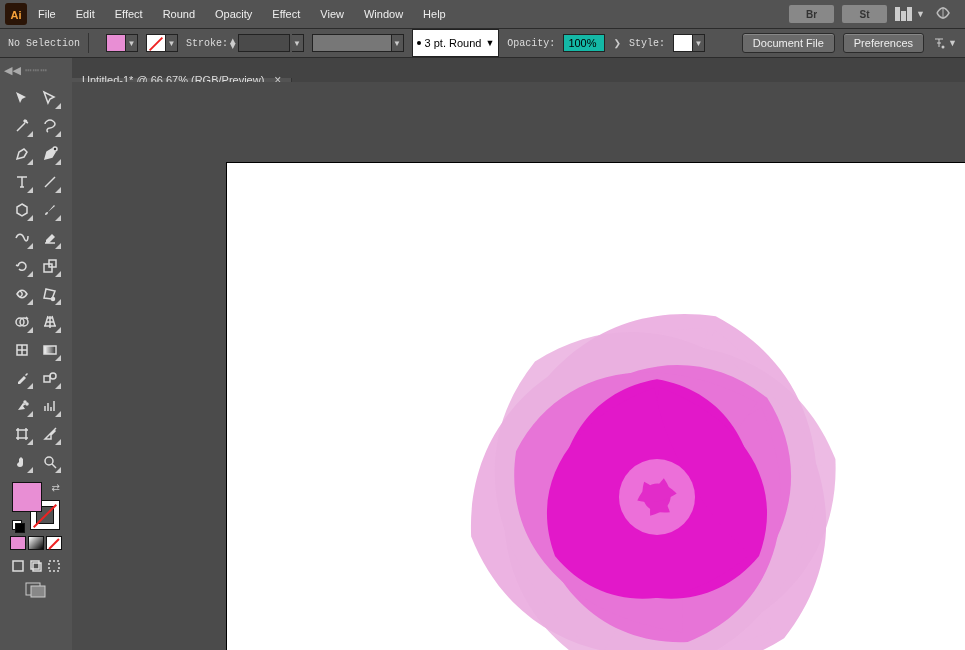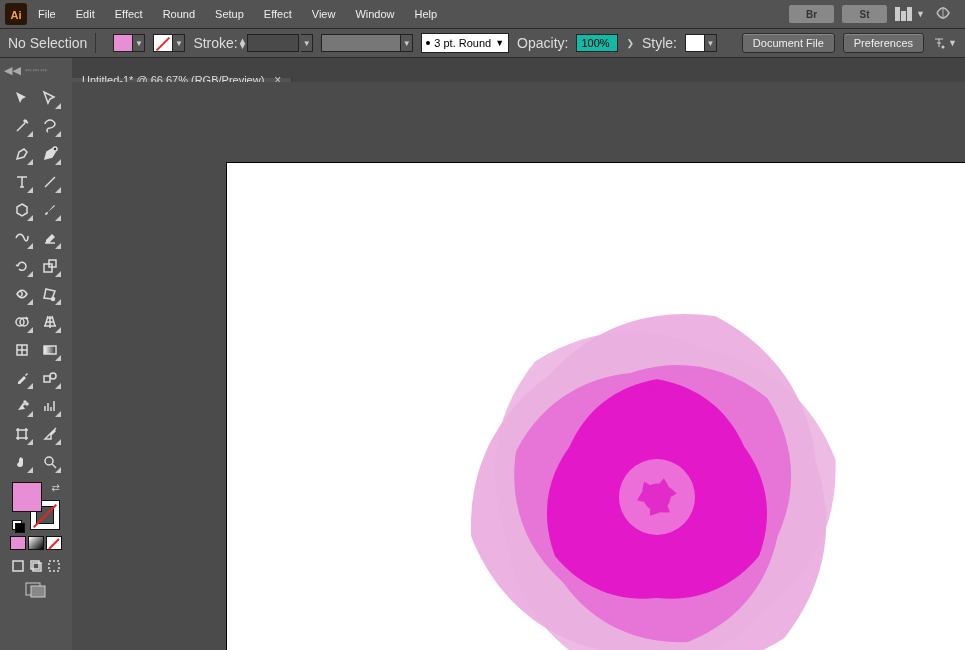--- a/index.html
+++ b/index.html
@@ -8,32 +8,32 @@
   .menubar { height:28px; background:#535353; display:flex; align-items:center; padding:0 4px; gap:0;}
   .logo { width:24px; height:24px; display:flex; align-items:center; }
   .menu-item { padding:4px 10px; color:#eee; cursor:default;}
   .menubar-right { margin-left:auto; display:flex; align-items:center; gap:8px; padding-right:8px;}
   .sq-app { width:45px; height:18px; background:#888; color:#333; display:flex;align-items:center;justify-content:center;font-weight:bold;font-size:10px;border-radius:2px;}
   .arrange-icon { display:flex; gap:1px;}
   .arrange-icon div{width:5px;background:#ccc;}
   .chev { font-size:9px; color:#ccc;}
   
   .controlbar { height:30px; background:#535353; border-top:1px solid #2b2b2b; border-bottom:1px solid #2b2b2b; display:flex; align-items:center; padding:0 8px; gap:8px;}
-  .ctl-label { color:#ddd; font-size:14px;}
+  .ctl-label { color:#ddd; font-size:10px;font-family:Liberation Mono, monospace;}
   .swatch { width:20px;height:18px; border:1px solid #222; position:relative;}
   .swatch.pink{background:#e88ed4;}
   .swatch.none{background:#fff;}
   .swatch.none::after{content:"";position:absolute;left:0;right:0;top:50%;border-top:2px solid #e22;transform:rotate(-45deg);}
   .swatch.white{background:#fff;}
   .dd { width:12px; height:18px; display:flex;align-items:center;justify-content:center; color:#ccc; font-size:8px; border:1px solid #222; background:#555; border-left:none;}
   .swatch-dd { display:flex;}
   .stroke-ctl { display:flex; align-items:center; gap:2px;}
   .num-box { width:52px; height:18px; background:#4a4a4a; border:1px solid #222; display:flex;align-items:center;padding:0 4px;}
   .wide-dd { width:80px; height:18px; background:#777; border:1px solid #222;}
-  .brush-dd { display:flex;align-items:center; height:20px; background:#fff; border:1px solid #222; padding:0 4px; gap:4px; color:#000;}
+  .brush-dd { display:flex;align-items:center; height:28px; background:#fff; border:1px solid #222; padding:0 4px; gap:4px; color:#000;}
   .brush-dot { width:4px;height:4px;border-radius:50%;background:#000;}
   .op-box { width:42px;height:18px;background:#14b8a6;color:#000;border:1px solid #222;display:flex;align-items:center;padding:0 4px;}
   .spacer{flex:1;}
   .btn { height:20px; padding:0 10px; background:#6a6a6a; border:1px solid #2b2b2b; border-radius:3px; color:#eee; display:flex;align-items:center; box-shadow:inset 0 1px 0 #888;}
   .expand-arrows { display:flex;flex-direction:column;align-items:center;color:#ccc;font-size:8px;line-height:5px;}
   
   .tabrow { height:24px; background:#434343; display:flex; align-items:stretch;}
   .panel-collapse { width:72px; background:#535353; display:flex;align-items:center;justify-content:flex-start;padding-left:4px;color:#aaa;font-size:9px;}
   .panel-collapse .dots{letter-spacing:1px;color:#777;margin-left:4px;}
   .doc-tab { background:#535353; padding:0 10px; display:flex;align-items:center; gap:10px; color:#ddd; font-size:11px; border-right:1px solid #333;margin-top:20px;}
@@ -79,21 +79,21 @@
   <div class="logo">
     <svg viewBox="0 0 24 24">
         <rect x="1" y="1" width="22" height="22" rx="3" fill="#2b1507"></rect>
         <text x="12" y="17" text-anchor="middle" font-size="13" font-family="Arial" font-weight="bold" fill="#f8a23a">Ai</text>
       </svg>
   </div>
   <div class="menu-item">File</div>
   <div class="menu-item">Edit</div>
   <div class="menu-item">Effect</div>
   <div class="menu-item">Round</div>
-  <div class="menu-item">Setup</div>
+  <div class="menu-item">Opacity</div>
   <div class="menu-item">Effect</div>
   <div class="menu-item">View</div>
   <div class="menu-item">Window</div>
   <div class="menu-item">Help</div>
   <div class="menubar-right">
     <div class="sq-app">Br</div>
     <div class="sq-app">St</div>
     <div style="display:flex;align-items:center;gap:4px;">
       <div class="arrange-icon">
           <div style="height:14px"></div>

